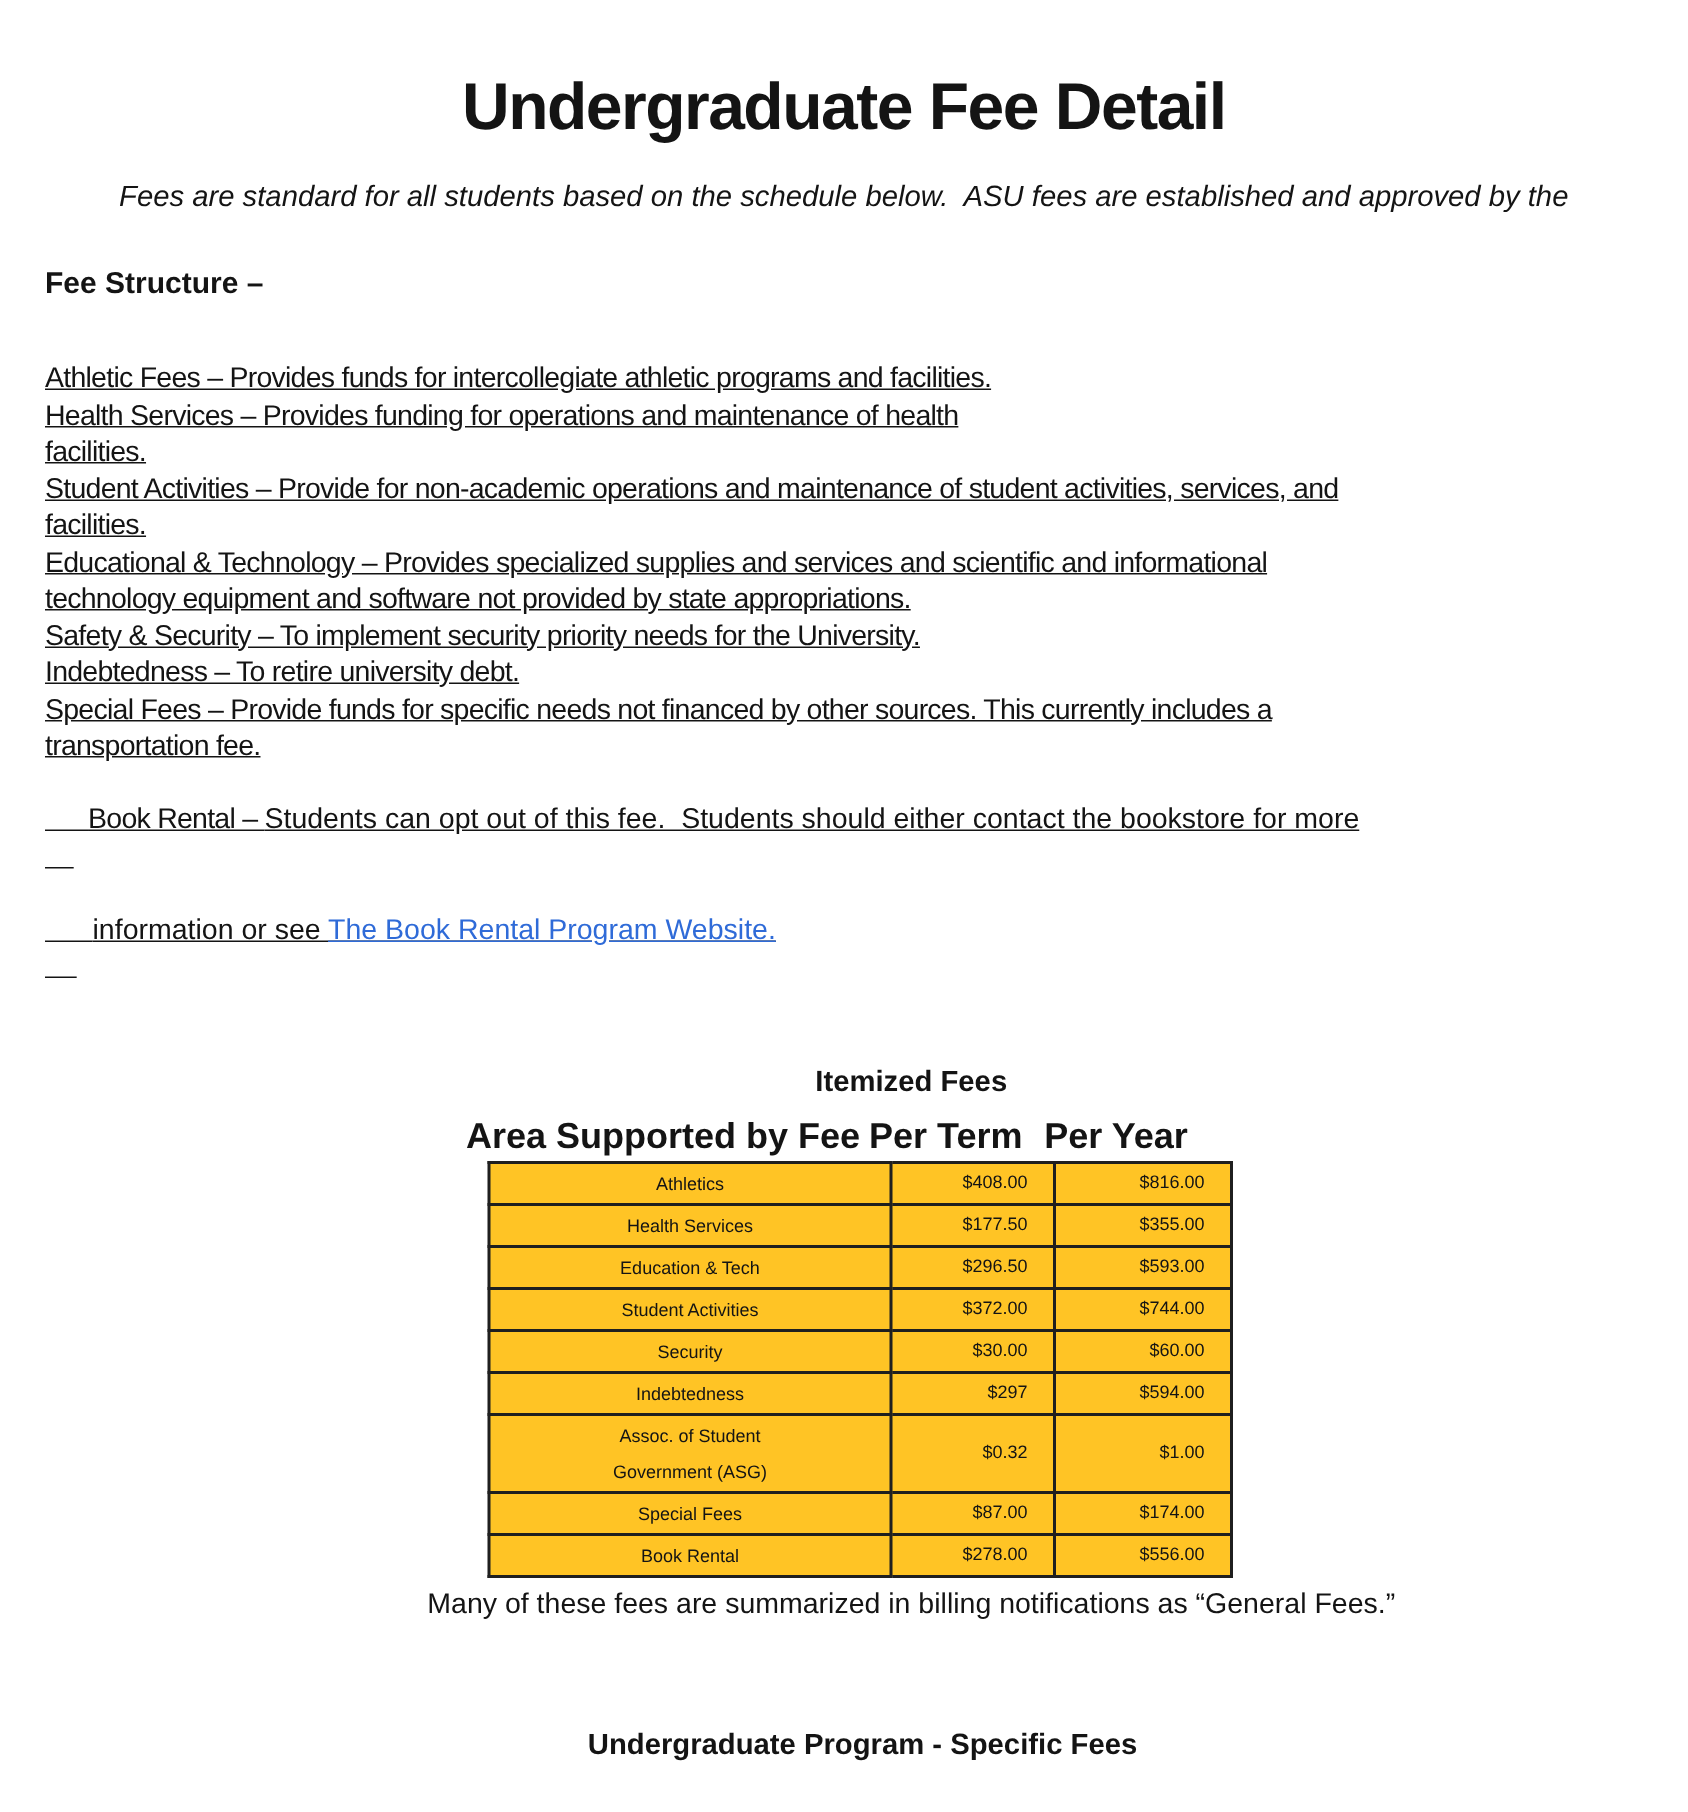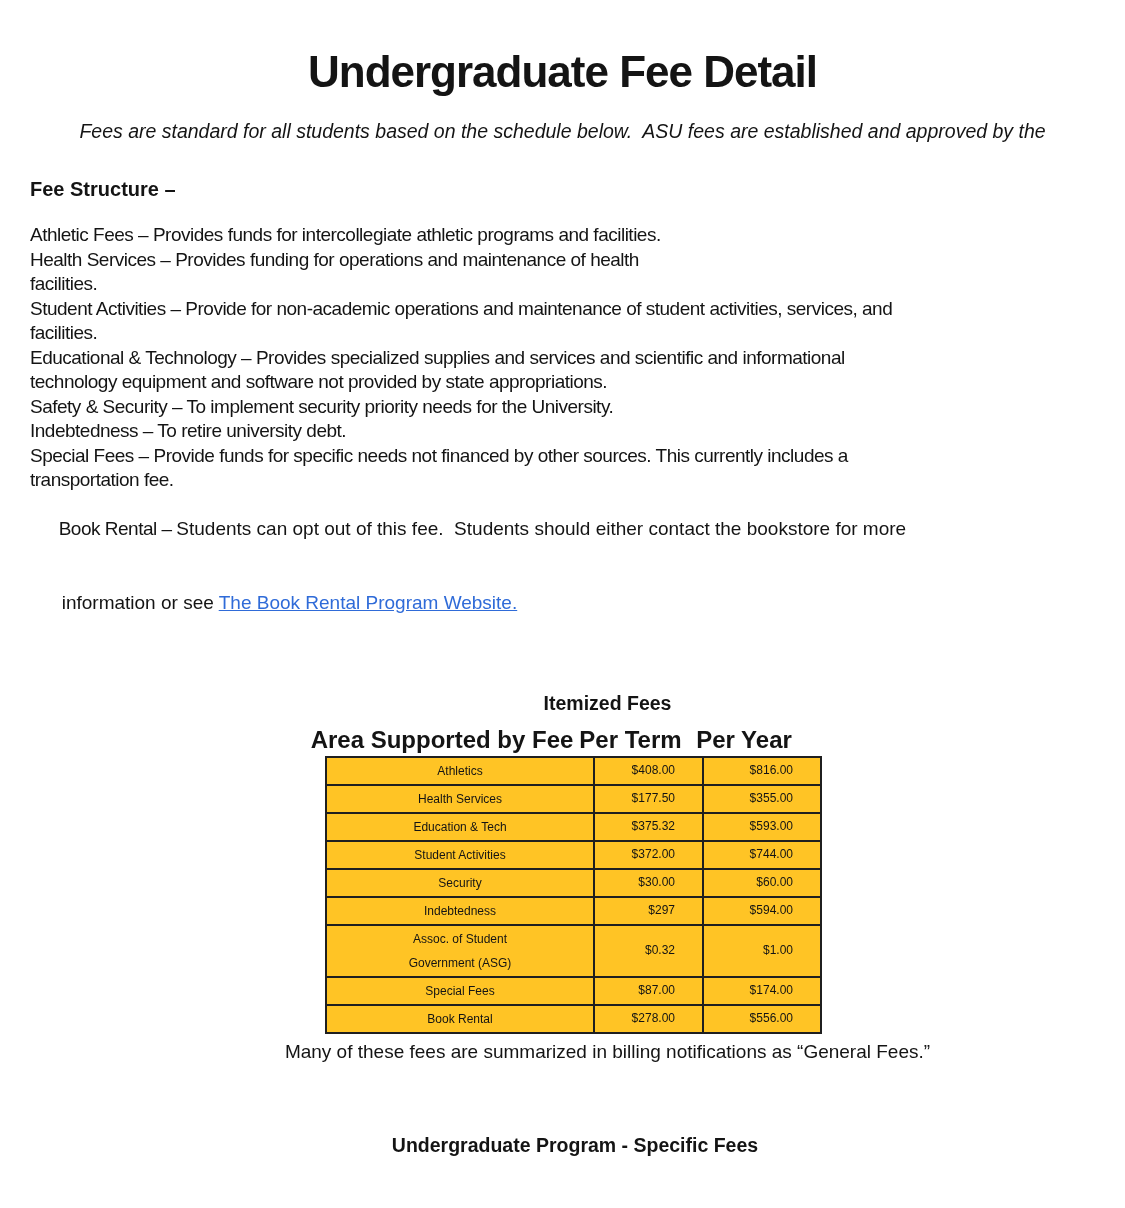--- a/index.html
+++ b/index.html
@@ -30,24 +30,25 @@
   .subtitle .sline { display: block; white-space: pre-wrap; }
 
   .fee-structure-heading {
     margin: 34px 0 0 0;
     font-size: 20px;
     font-weight: bold;
     line-height: 23px;
   }
 
   .body-text {
-    margin-top: 22px;
+    margin-top: 40px;
     font-size: 19px;
     line-height: 24.5px;
     letter-spacing: -0.5px;
+    text-decoration: underline;
   }
   .body-text .line { white-space: pre-wrap; }
   .reg { letter-spacing: 0; }
   .link {
     color: #2F6BD8;
     text-decoration: underline;
     letter-spacing: 0;
     cursor: pointer;
   }
 
@@ -86,21 +87,21 @@
     background: #FFC425;
     border: 2px solid #1f1f1f;
     font-size: 12px;
     height: 24px;
     line-height: 21px;
     padding: 1px 0;
     text-align: center;
     vertical-align: middle;
   }
   table.fees td.area { white-space: pre-line; line-height: 24px; }
-  table.fees td.amt  { text-align: right; padding-right: 27px; }
+  table.fees td.amt  { text-align: right; padding-right: 17px; }
 
   .note {
     margin: 6px 0 16px 90px;
     text-align: center;
     font-size: 19px;
     line-height: 24px;
   }
 </style>
 </head>
 <body>
@@ -172,21 +173,21 @@
         </tr>
 
         <tr>
           <td class="area">Health Services</td>
           <td class="amt">$177.50</td>
           <td class="amt">$355.00</td>
         </tr>
 
         <tr>
           <td class="area">Education &amp; Tech</td>
-          <td class="amt">$375.32</td>
+          <td class="amt">$296.50</td>
           <td class="amt">$593.00</td>
         </tr>
 
         <tr>
           <td class="area">Student Activities</td>
           <td class="amt">$372.00</td>
           <td class="amt">$744.00</td>
         </tr>
 
         <tr>

